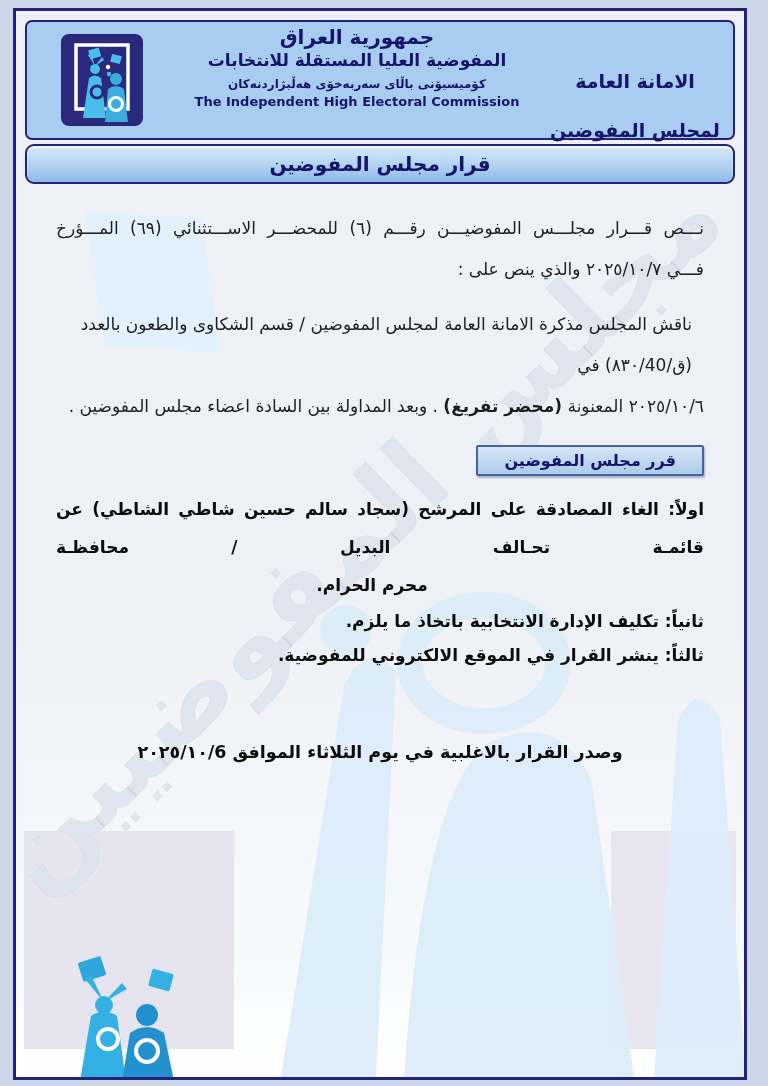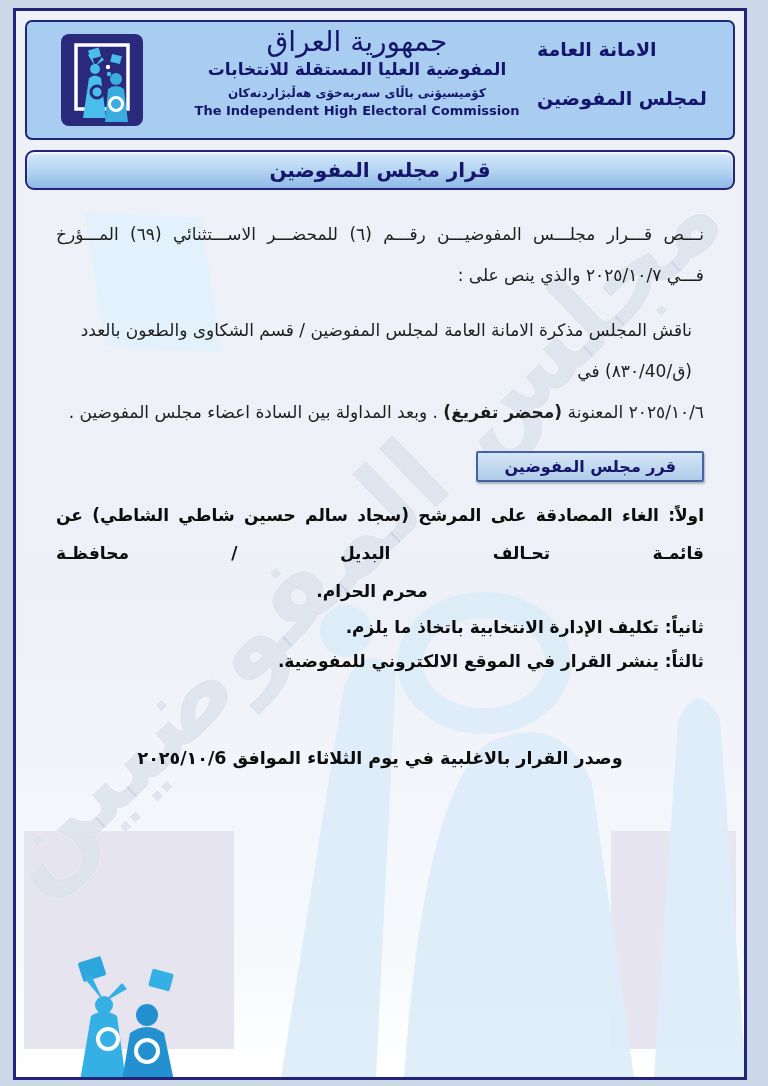--- a/index.html
+++ b/index.html
@@ -28,32 +28,32 @@
     transform:rotate(-44deg);transform-origin:50% 50%;
     text-shadow:0 0 2px rgba(255,255,255,.8);
   }
   .corner-logo{left:24px;top:942px;width:165px;height:128px;}
   
   .header{
     position:relative;z-index:2;margin:9px 9px 0 9px;height:116px;
     background:#a8cdf0;border:2px solid #23237a;border-radius:7px;
     display:flex;align-items:stretch;
   }
-  .h-right{width:196px;text-align:left;padding-top:16px;
-    color:#15156b;font-weight:bold;font-size:19px;}
+  .h-right{width:196px;text-align:center;padding-top:16px;
+    color:#15156b;font-weight:bold;font-size:19px;margin-top:32px;}
   .h-right .l2{margin-top:27px;}
   .h-center{flex:1;text-align:center;color:#15156b;padding-top:3px;}
-  .h-rep{font-size:28px;font-weight:normal;}
+  .h-rep{font-size:20px;font-weight:bold;}
   .h-com{font-size:17px;font-weight:bold;margin-top:1px;}
   .h-ku{font-size:12px;font-weight:bold;margin-top:7px;}
   .h-en{font-size:13px;font-weight:bold;margin-top:3px;}
   .h-logoBox{width:150px;display:flex;align-items:center;justify-content:center;}
   
   .titlebar{
-    position:relative;z-index:2;margin:10px 9px 0 9px;height:36px;
+    position:relative;z-index:2;margin:4px 9px 0 9px;height:36px;
     border:2px solid #23237a;border-radius:9px;
     background:linear-gradient(180deg,#d6e8f9 0%,#b9d7f3 45%,#8fb9e6 100%);
     display:flex;align-items:center;justify-content:center;
     color:#15156b;font-weight:bold;font-size:20px;
     box-shadow:inset 0 2px 2px rgba(255,255,255,.8);
   }
   
   .bodytext{
     position:relative;z-index:2;direction:rtl;
     padding:24px 40px 0 40px;color:#151515;font-size:17px;

